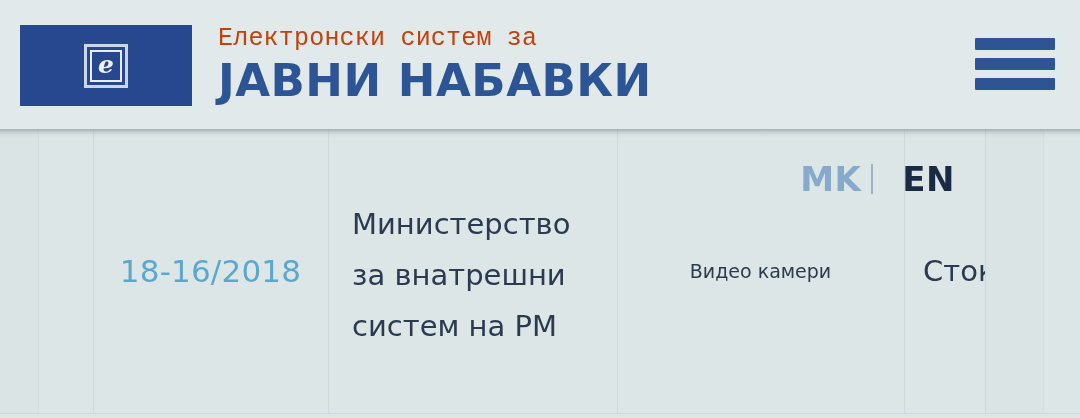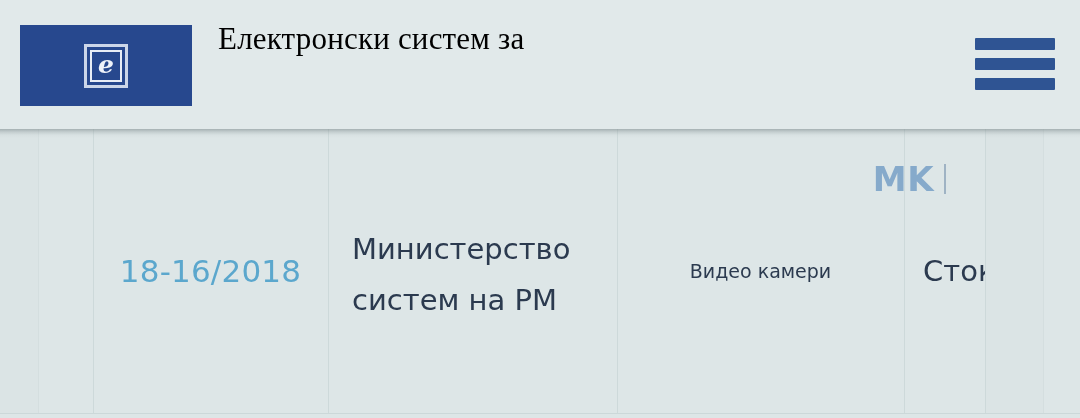--- a/index.html
+++ b/index.html
@@ -85,24 +85,24 @@
     top: -1px;
   }
 
   
   #brand-text {
     position: absolute;
     left: 218px; top: 24px;
     width: 700px;
   }
   #brand-tagline {
-    font-family: Liberation Serif, serif;
-    font-size: 31px;
+    font-family: Liberation Mono, monospace;
+    font-size: 25px;
     line-height: 30px;
-    color: #000000;
+    color: #c2410c;
     letter-spacing: 0.2px;
     white-space: nowrap;
   }
   #brand-title {
     font-family: "DejaVu Sans", sans-serif;
     font-size: 45px;
     line-height: 52px;
     font-weight: 700;
     color: #2d5596;
     letter-spacing: 0.5px;
@@ -282,56 +282,59 @@
 
       <div>
 
         <div class="cell" id="cell-notice-number">
           <span class="link">18-16/2018</span>
         </div>
 
         <div class="cell" id="cell-contracting-authority">
           <div>
             <div class="txt">Министерство</div>
+            <div class="txt">за внатрешни</div>
             <div class="txt">систем на РМ</div>
           </div>
         </div>
 
         <div class="cell" id="cell-subject">
           <span class="txt">Видео камери</span>
         </div>
 
         <div class="cell" id="cell-type">
           <span class="txt">Стоки</span>
         </div>
 
       </div>
     </div>
 
     <div id="language-switcher">
       <span class="lang inactive">MK</span>
       <span class="sep"></span>
+      <span class="lang active">EN</span>
     </div>
 
   </div>
 
   <div id="header-shadow"></div>
 
   <div id="site-header">
 
     <div id="brand-logo">
       <div class="e-frame-outer">
         <div class="e-frame-inner">
           <span class="e-glyph">e</span>
         </div>
       </div>
     </div>
 
     <div id="brand-text">
       <div id="brand-tagline">Електронски систем за</div>
+      <div id="brand-title">ЈАВНИ НАБАВКИ</div>
     </div>
 
     <div id="menu-button">
       <span class="bar"></span>
       <span class="bar"></span>
       <span class="bar"></span>
     </div>
 
   </div>
 

